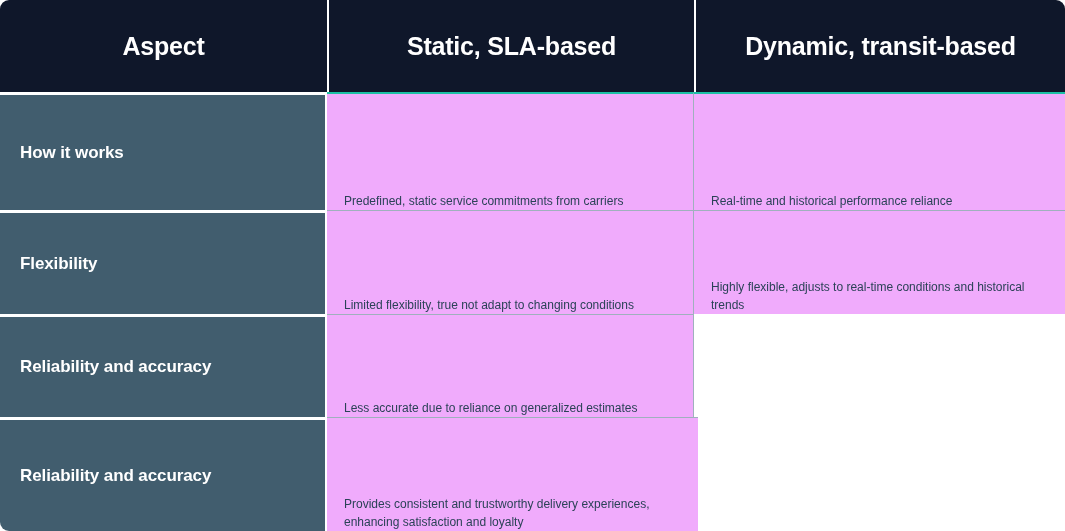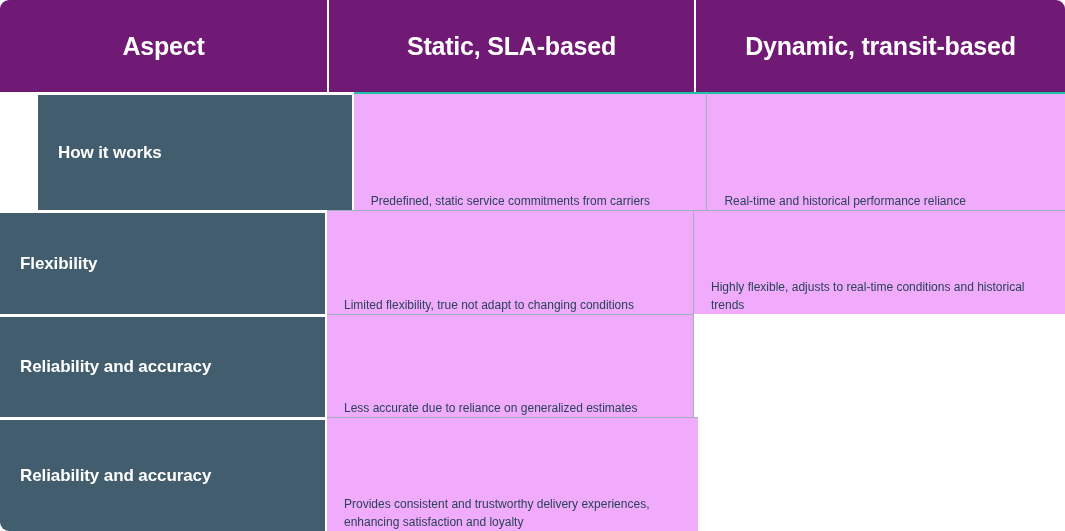--- a/index.html
+++ b/index.html
@@ -22,21 +22,21 @@
     background: #ffffff;
   }
 
   
   .thead {
     display: flex;
     height: 92px;
     background: #ffffff;
   }
   .th {
-    background: #701a75;
+    background: #0f172a;
     display: flex;
     align-items: center;
     justify-content: center;
     color: #ffffff;
     font-size: 25px;
     font-weight: bold;
     letter-spacing: -0.2px;
     box-sizing: border-box;
     text-align: right;
   }
@@ -46,21 +46,21 @@
 
   
   .tbody {
     display: block;
   }
   .tr {
     display: flex;
     align-items: stretch;
     box-sizing: border-box;
   }
-  .tr.r1 { height: 118px; padding-left: 38px; }
+  .tr.r1 { height: 118px; }
   .tr.r2 { height: 104px; }
   .tr.r3 { height: 103px; }
   .tr.r4 { height: 114px; }
 
   .td {
     box-sizing: border-box;
     display: flex;
     align-items: center;
   }
 

